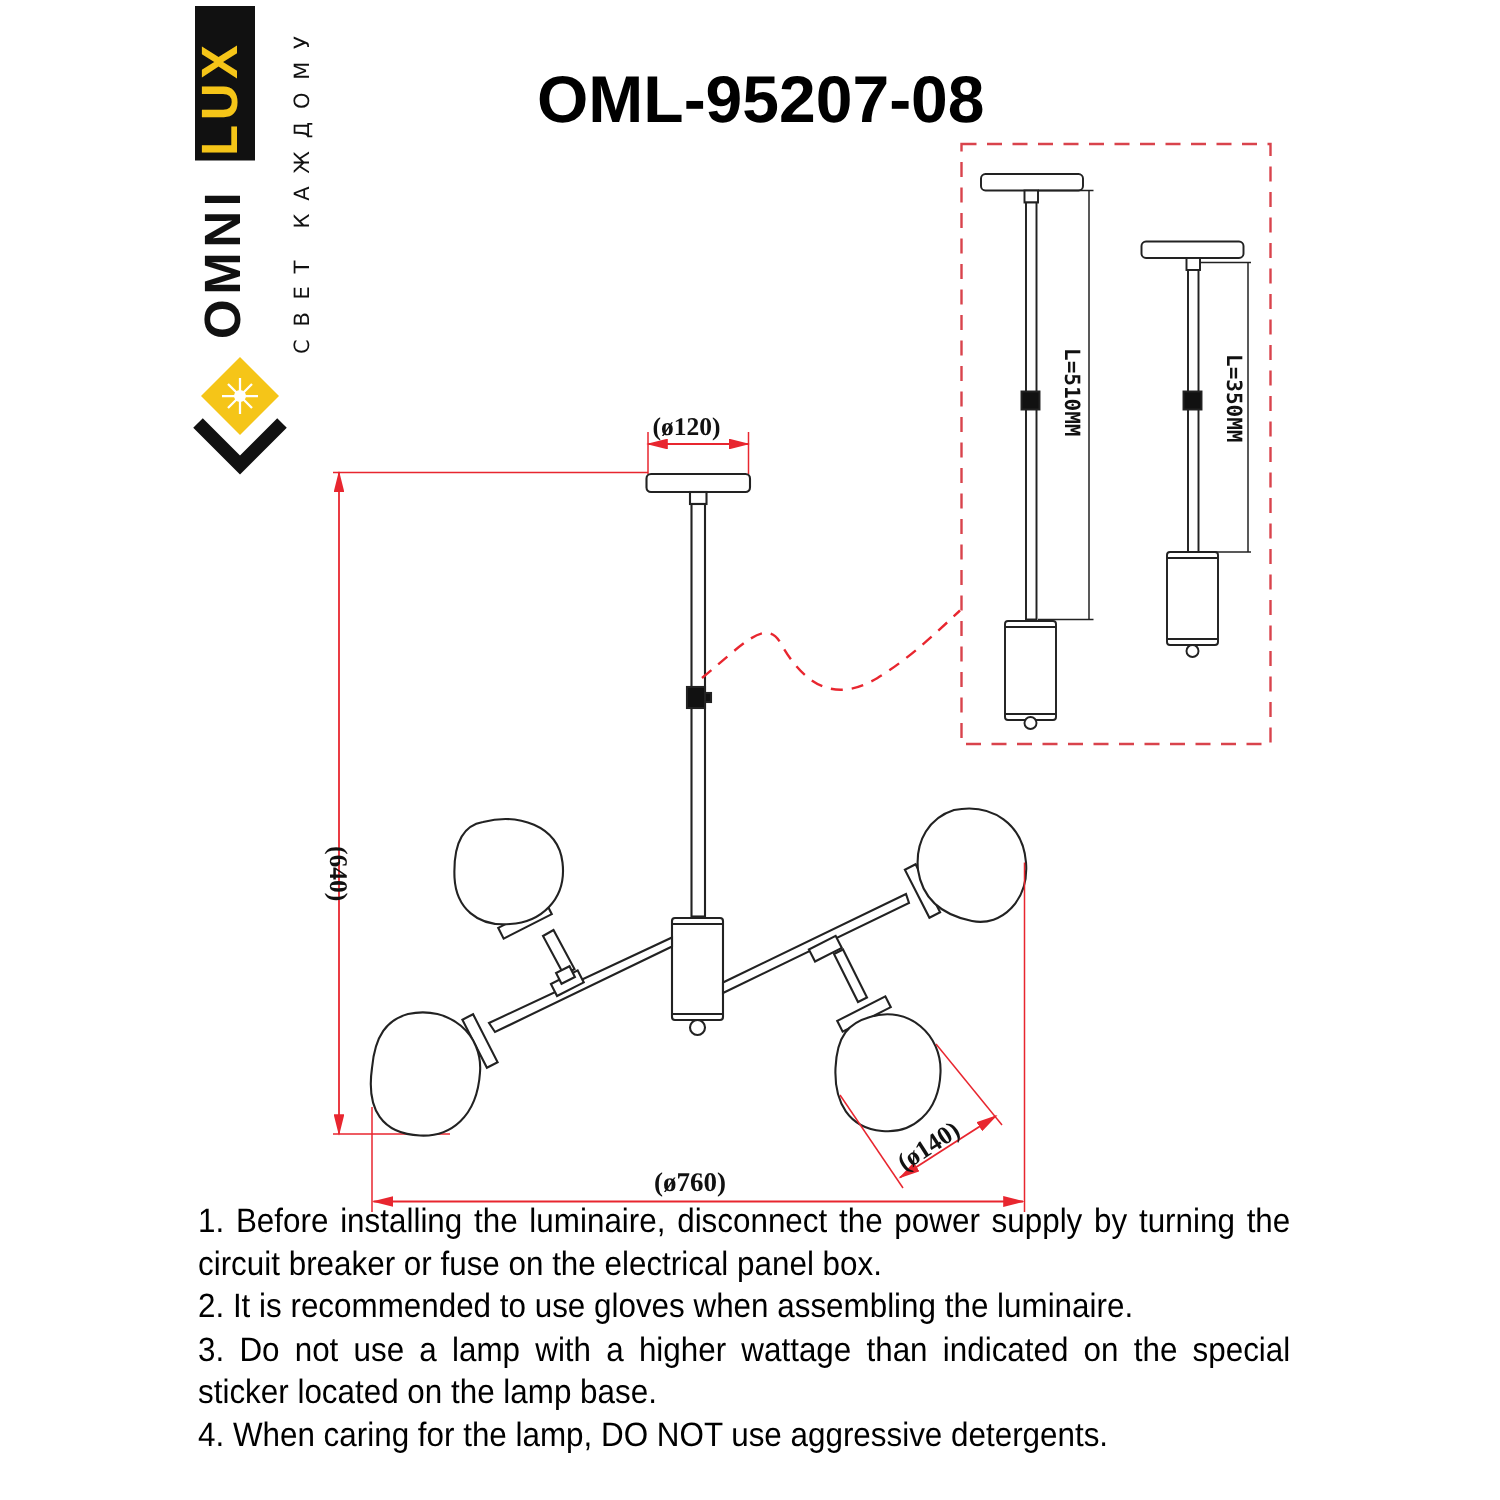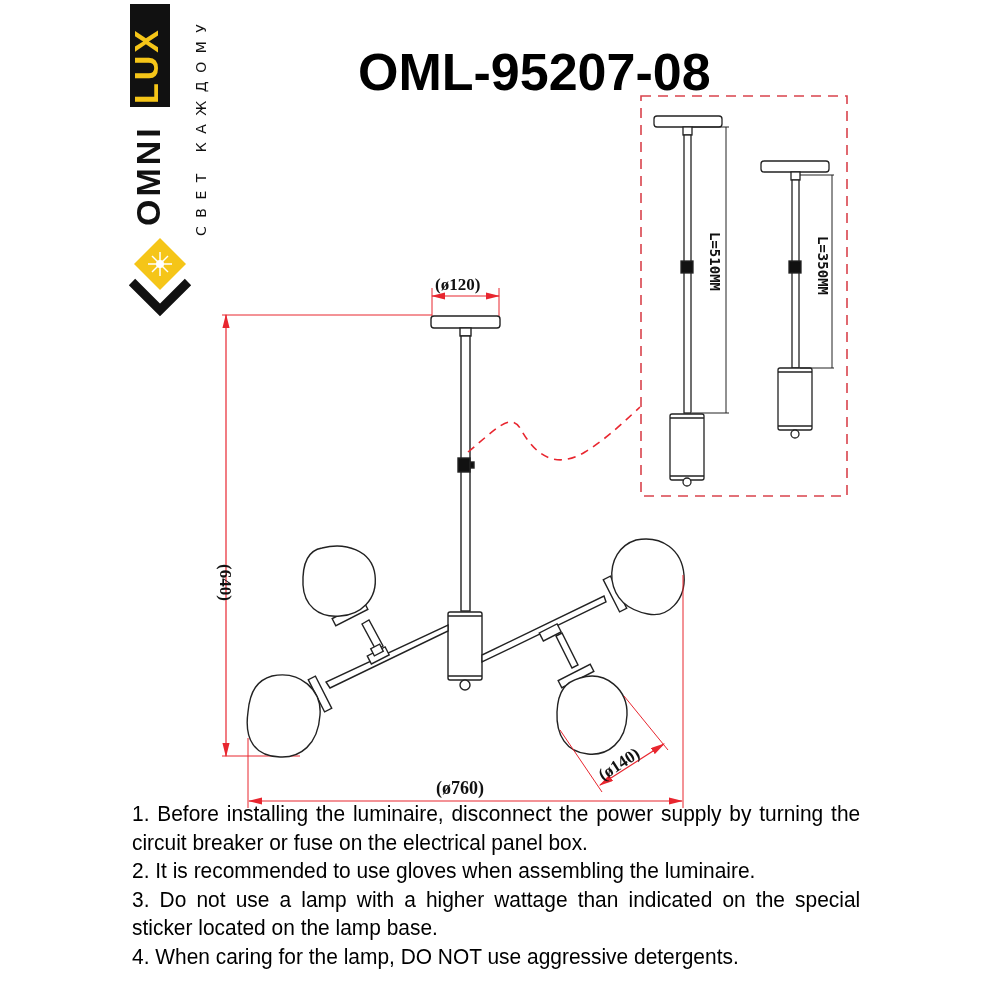--- a/index.html
+++ b/index.html
@@ -1,17 +1,17 @@
 <!DOCTYPE html>
 <html><head>
   <meta charset="utf-8">
   <style>
     html, body { margin: 0; padding: 0; background: #ffffff; }
     body { width: 1000px; height: 1000px; position: relative; overflow: hidden; font-family: "Liberation Sans", sans-serif; }
-    .title { position: absolute; left: 358px; top: 42px; font-size: 52px; font-weight: bold; color: #000; letter-spacing: 0px; font-family: "Liberation Sans", sans-serif; }
+    .title { position: absolute; left: 358px; top: 42px; font-size: 44px; font-weight: bold; color: #000; letter-spacing: 0px; font-family: "Liberation Sans", sans-serif; }
     .logo { position: absolute; left: 128px; top: 0px; width: 90px; height: 340px; }
     .diagram { position: absolute; left: 0; top: 0; width: 1000px; height: 820px; }
     .notes { position: absolute; left: 132px; top: 800px; width: 728px; font-size: 22.5px; line-height: 28.5px; color: #000; font-family: "Liberation Sans Narrow", "Liberation Sans", sans-serif; }
     .note { text-align: justify; text-align-last: left; transform: scaleX(0.93); transform-origin: left; width: 783px; }
     .dimtext { font-family: "Liberation Serif", serif; font-weight: bold; }
     .vtext { font-family: "DejaVu Sans Mono", monospace; font-weight: bold; }
   </style>
 </head>
 <body>
 

